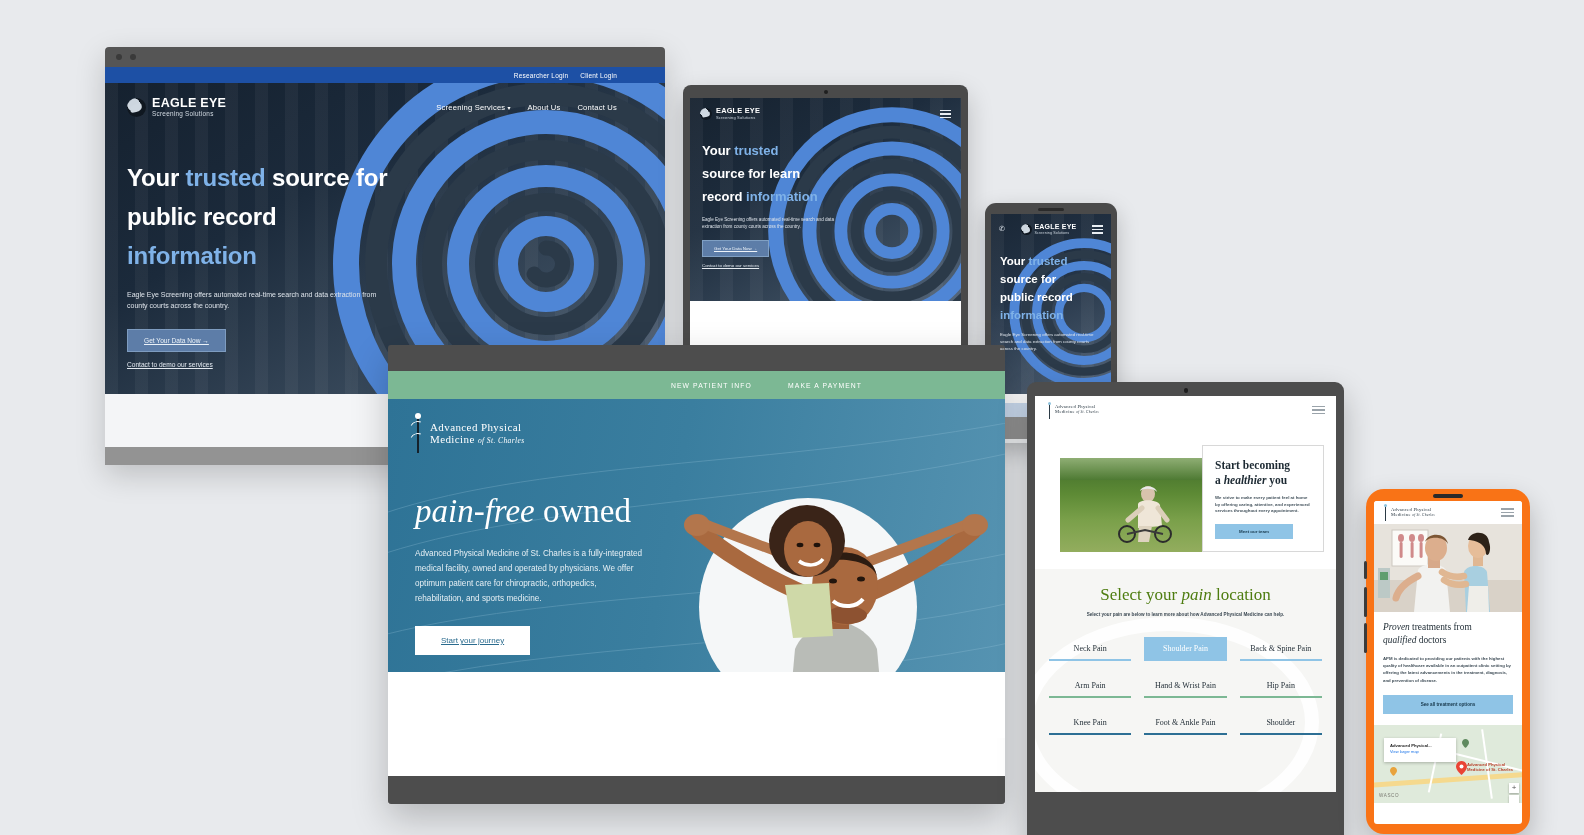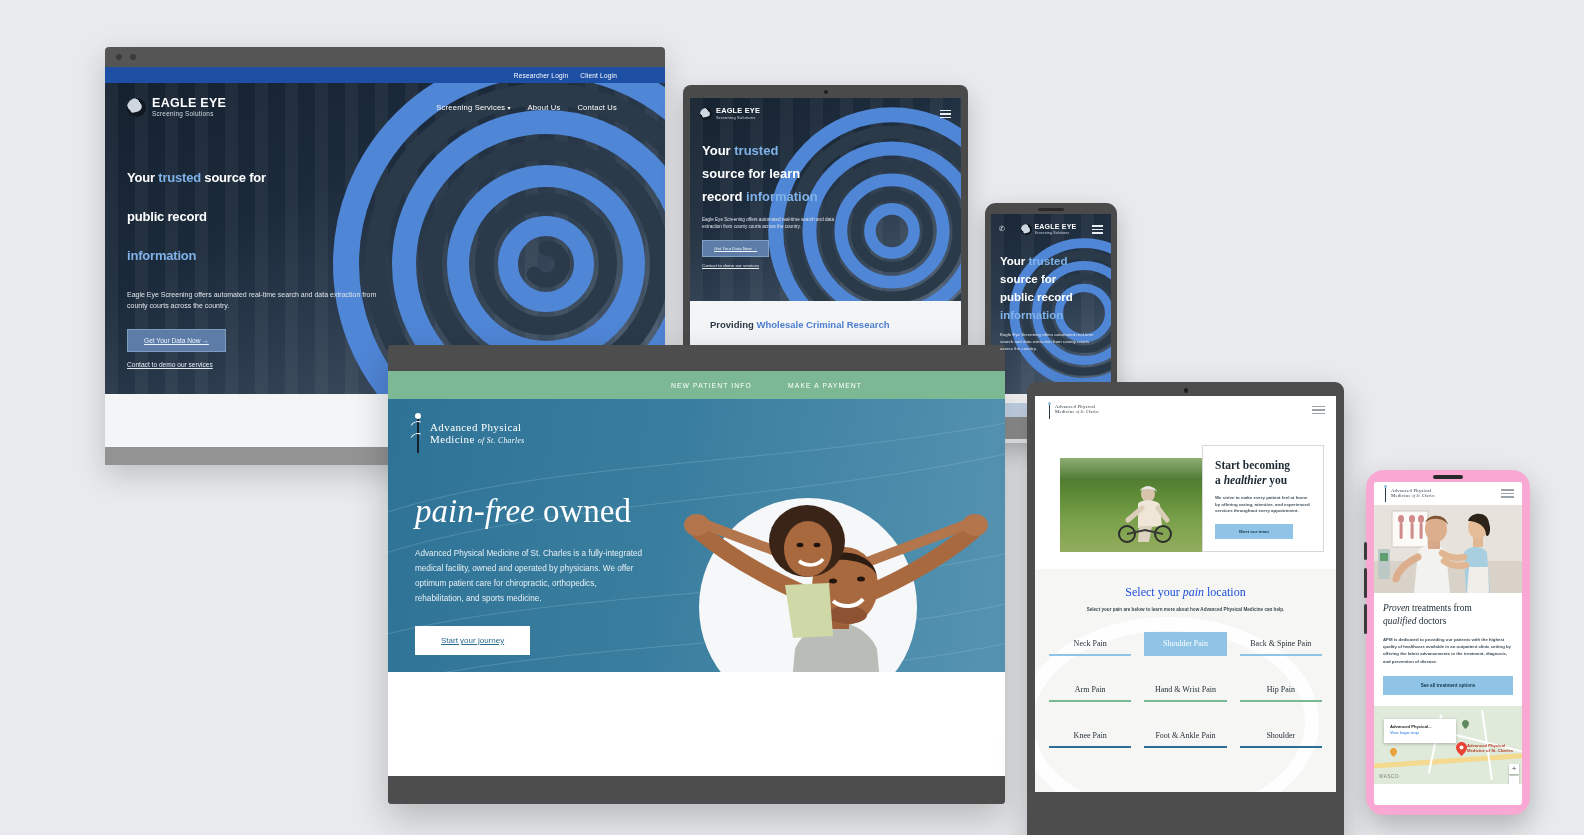--- a/index.html
+++ b/index.html
@@ -41,21 +41,21 @@
      background:radial-gradient(circle at 35% 35%, #cdd6df 0 36%, #0f1720 38% 100%); position:relative; flex:none;}
   .ee-logo .mark:after{ content:""; position:absolute; left:3px; top:6px; width:12px; height:8px;
      background:#cfd8e1; border-radius:60% 20% 55% 25%; transform:rotate(-12deg); }
   .ee-logo .t1{ color:#fff; font-weight:bold; font-size:12.5px; letter-spacing:.3px; line-height:12px;}
   .ee-logo .t2{ color:#d3dbe3; font-size:6.4px; letter-spacing:.25px; line-height:9px; }
   .ee-menu{ margin-left:auto; display:flex; gap:17px; align-items:center; }
   .ee-menu a{ color:#fff; font-size:7.6px; text-decoration:none; white-space:nowrap; letter-spacing:.2px;}
   .ee-menu .caret{ font-size:6px; margin-left:2px; }
 
   .ee-copy{ position:relative; z-index:3; padding:40px 0 0 22px; width:300px; }
-  .ee-h1{ color:#fff; font-weight:bold; font-size:13px; line-height:39px; letter-spacing:-.2px; }
+  .ee-h1{ color:#fff; font-weight:bold; font-size:24px; line-height:39px; letter-spacing:-.2px; }
   .ee-h1 .hl{ color:#7fb2e8; }
   .ee-p{ color:#dde3ea; font-size:7px; line-height:11px; margin-top:14px; width:252px; }
   .ee-btn{ margin-top:18px; display:inline-block; background:#5d7da8; color:#eaf1f8;
     font-size:6.6px; padding:7px 16px; border:1px solid #7e9cc0; white-space:nowrap;}
   .ee-sub{ display:block; margin-top:9px; color:#e3e9f0; font-size:6.6px; }
   .ee-white{ position:absolute; left:0; bottom:18px; width:100%; height:53px; background:#f4f5f7; }
 
   
   #ee-tablet{ left:683px; top:85px; width:285px; height:265px;
     background:#4a4a4a; border-radius:8px 8px 0 0; padding:13px 7px 0 7px;
@@ -180,35 +180,35 @@
   .apmt-card h3{ font-family:"Liberation Serif", serif; font-size:11.5px; line-height:15px;
     color:#1d2a33; font-weight:bold; }
   .apmt-card h3 em{ font-style:italic; }
   .apmt-card p{ font-size:4.4px; line-height:6.6px; color:#43525c; margin-top:7px; font-weight:bold;}
   .apmt-card .b{ margin-top:9px; background:#8fc4e6; color:#17384c; font-size:4.4px;
     text-align:center; padding:5px 0; width:78px; font-weight:bold;}
   .apmt-sec2{ position:relative; background:#f6f6f4; height:223px; padding-top:16px; overflow:hidden;}
   .apmt-sec2 .arc{ position:absolute; left:-16px; top:48px; width:300px; height:210px;
     border:14px solid #fff; border-radius:50%; opacity:.85; }
   .apmt-sec2 h2{ position:relative; text-align:center; font-family:"Liberation Serif", serif;
-    font-size:12px; color:#1d4ed8; font-weight:normal; }
+    font-size:17px; color:#4d7c0f; font-weight:normal; }
   .apmt-sec2 h2 em{ font-style:italic; }
   .apmt-sec2 .sub{ position:relative; text-align:center; font-size:4.6px; color:#3d4a54;
     margin-top:7px; font-weight:bold; }
   .pain-grid{ position:relative; margin-top:20px; padding:0 14px; display:grid;
-    grid-template-columns:repeat(3,1fr); gap:22px 13px; }
+    grid-template-columns:repeat(3,1fr); gap:13px 13px; }
   .pain{ text-align:center; font-family:"Liberation Serif", serif; font-size:8px; color:#1f2b34;
     padding:7px 0 6px 0; border-bottom:2.5px solid #8fc4e6; }
   .pain.g{ border-bottom-color:#7cb894; }
   .pain.d{ border-bottom-color:#2d6f94; }
   .pain.sel{ background:#8fc4e6; color:#fff; border-bottom-color:#8fc4e6; }
 
   
-  #apm-phone{ left:1366px; top:470px; width:164px; height:345px;
-    background:#f9a8d4; border-radius:18px; padding:12px 8px 10px 8px;
+  #apm-phone{ left:1366px; top:489px; width:164px; height:345px;
+    background:#f97316; border-radius:18px; padding:12px 8px 10px 8px;
     box-shadow:0 12px 28px rgba(0,0,0,.24); }
   #apm-phone .notch{ position:absolute; left:50%; top:5px; width:30px; height:3.5px; margin-left:-15px;
     border-radius:2px; background:#2a2a2a;}
   #apm-phone .side{ position:absolute; left:-2px; width:2.5px; background:#3a3a3a; border-radius:2px;}
   #apm-phone .s1{ top:72px; height:18px;} #apm-phone .s2{ top:98px; height:30px;} #apm-phone .s3{ top:134px; height:30px;}
   #apm-phone .screen{ height:323px; background:#fff; border-radius:3px; }
   .apmp-bar{ height:23px; background:#fff; display:flex; align-items:center; padding:0 8px; }
   .apmp-img{ position:relative; height:88px; overflow:hidden;
     background:linear-gradient(180deg,#e8e4de 0%,#ddd8d0 55%,#cfc9c1 100%); }
   .apmp-copy{ padding:9px 9px 0 9px; }
@@ -335,23 +335,20 @@
           <div class="eet-h1">
             <div><span>Your </span><span class="hl">trusted</span></div>
             <div>source for learn</div>
             <div><span>record </span><span class="hl">information</span></div>
           </div>
           <p class="eet-p">Eagle Eye Screening offers automated real-time search and data extraction from county courts across the country.</p>
           <a class="eet-btn" href="#">Get Your Data Now →</a>
           <a class="eet-sub" href="#">Contact to demo our services</a>
         </div>
       </div>
-      <div class="eet-band">
-        <h2><span>Providing </span><span class="hl">Wholesale Criminal Research</span></h2>
-      </div>
     </div>
   </div>
 
   <div class="frame" id="ee-phone">
     <span class="notch"></span>
     <div class="screen">
       <div class="eep-hero">
         <div class="ee-bands"></div>
         <svg class="eep-print" viewBox="0 0 430 430">
           <g fill="none" stroke-linecap="round">

